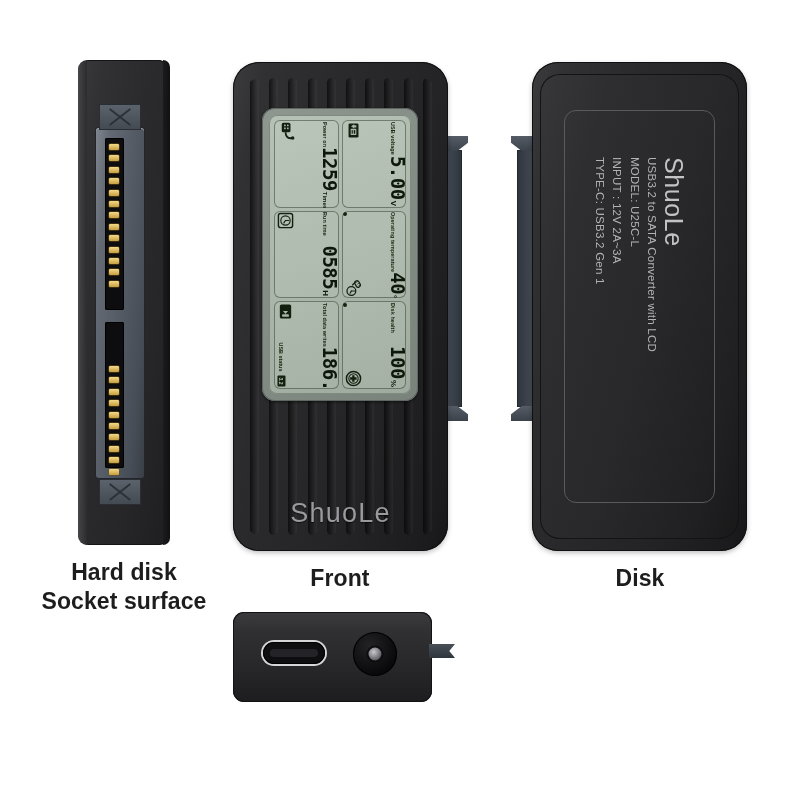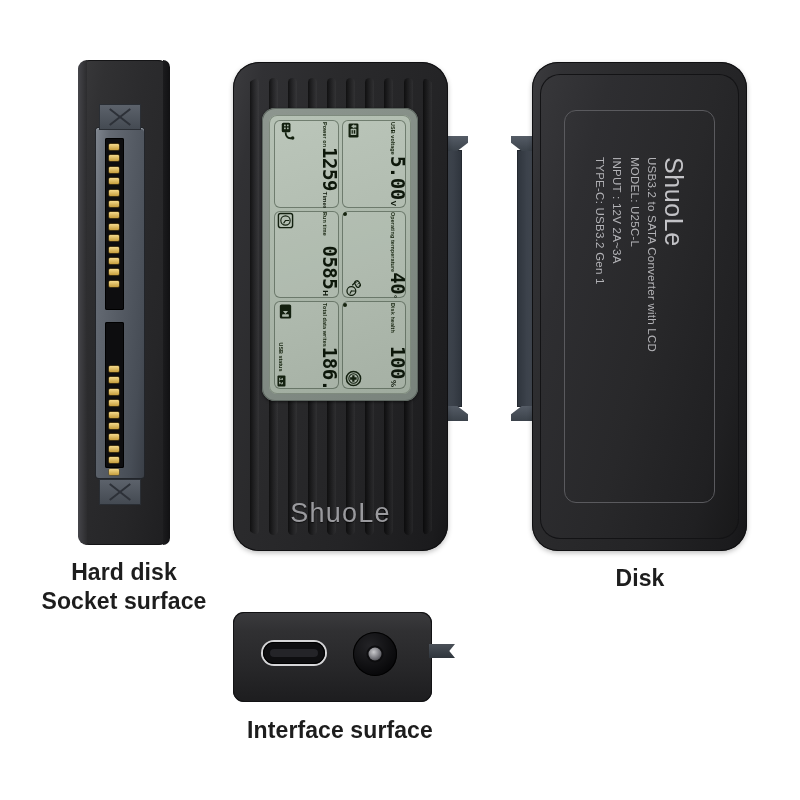--- a/index.html
+++ b/index.html
@@ -396,20 +396,21 @@
                     <circle cx="12" cy="12" r="10" fill="none" stroke="#13200f" stroke-width="2.1"></circle>
                     <circle cx="12" cy="12" r="6.6" fill="none" stroke="#13200f" stroke-width="1.5"></circle>
                     <path d="M10.4 7.6 h3.2 v3.0 h3.0 v3.2 h-3.0 v3.0 h-3.2 v-3.0 h-3.0 v-3.2 h3.0 z" fill="#13200f"></path>
                   </svg></span>
               </div>
             </div>
           </div>
         </div>
     </div>
   </div>
+  <div class="caption" style="left:240px;top:564px;width:200px;">Front</div>
 
   <div class="dev back-view">
     <div class="tongue" style="left:-24px;top:74px;height:285px;transform:scaleX(-1);">
       <div class="bar"></div>
       <div class="tip t"></div>
       <div class="tip b"></div>
     </div>
     <div class="shell">
       <div class="back-face">
         <div class="label-box">
@@ -426,15 +427,14 @@
   </div>
   <div class="caption" style="left:540px;top:564px;width:200px;">Disk</div>
 
   <div class="dev iface-view">
     <div class="iface-shell">
       <div class="usbc"></div>
       <div class="dcjack"></div>
     </div>
     <div class="iface-tab"></div>
   </div>
-  <div class="caption" style="left:225px;top:716px;width:230px;">Interface surface</div>
 
 </div>
 
 </body></html>

